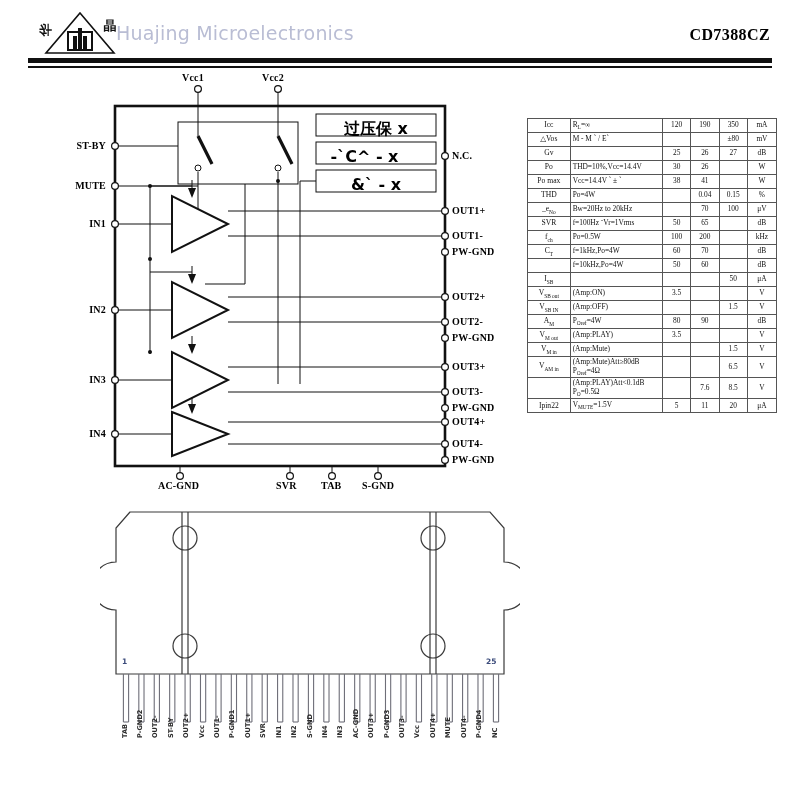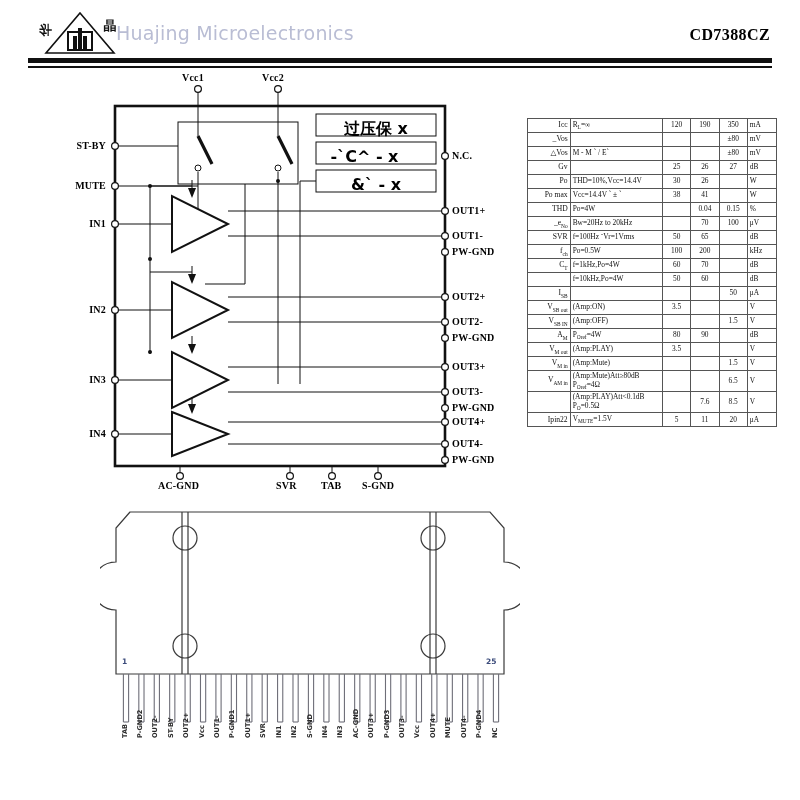--- a/index.html
+++ b/index.html
@@ -56,24 +56,24 @@
   }
 
   
   .spectable{position:absolute;left:527px;top:118px;width:250px;}
   table.spec{border-collapse:collapse;width:250px;
     font-family:"Liberation Serif", serif;font-size:7.4px;}
   table.spec td{
     border:1px solid #555;padding:1px 2px;height:11px;line-height:1.15;
     color:#111;
   }
-  td.sym{width:40px;text-align:right;white-space:nowrap;font-size:7.6px;}
+  td.sym{width:40px;text-align:center;white-space:nowrap;font-size:7.6px;}
   td.cond{width:90px;text-align:left;white-space:nowrap;font-size:7.4px;}
   td.num{width:25px;text-align:center;}
-  td.unit{width:26px;}
+  td.unit{width:26px;text-align:center;}
   sub{font-size:5.4px;}
   .cond2{line-height:1.25;white-space:nowrap;}
 </style>
 </head>
 <body>
 
 <div class="page">
 
   <div class="header">
     <div class="logo">
@@ -377,28 +377,20 @@
       <tbody id="specbody">
           <tr>
             <td class="sym">Icc</td>
             <td class="cond">R<sub>L</sub>=∞</td>
             <td class="num">120</td>
             <td class="num">190</td>
             <td class="num">350</td>
             <td class="unit">mA</td>
           </tr>
           <tr>
-            <td class="sym">_Vos</td>
-            <td class="cond"></td>
-            <td class="num"></td>
-            <td class="num"></td>
-            <td class="num">±80</td>
-            <td class="unit">mV</td>
-          </tr>
-          <tr>
             <td class="sym">△Vos</td>
             <td class="cond">M - M `    /   E`</td>
             <td class="num"></td>
             <td class="num"></td>
             <td class="num">±80</td>
             <td class="unit">mV</td>
           </tr>
           <tr>
             <td class="sym">Gv</td>
             <td class="cond"></td>

